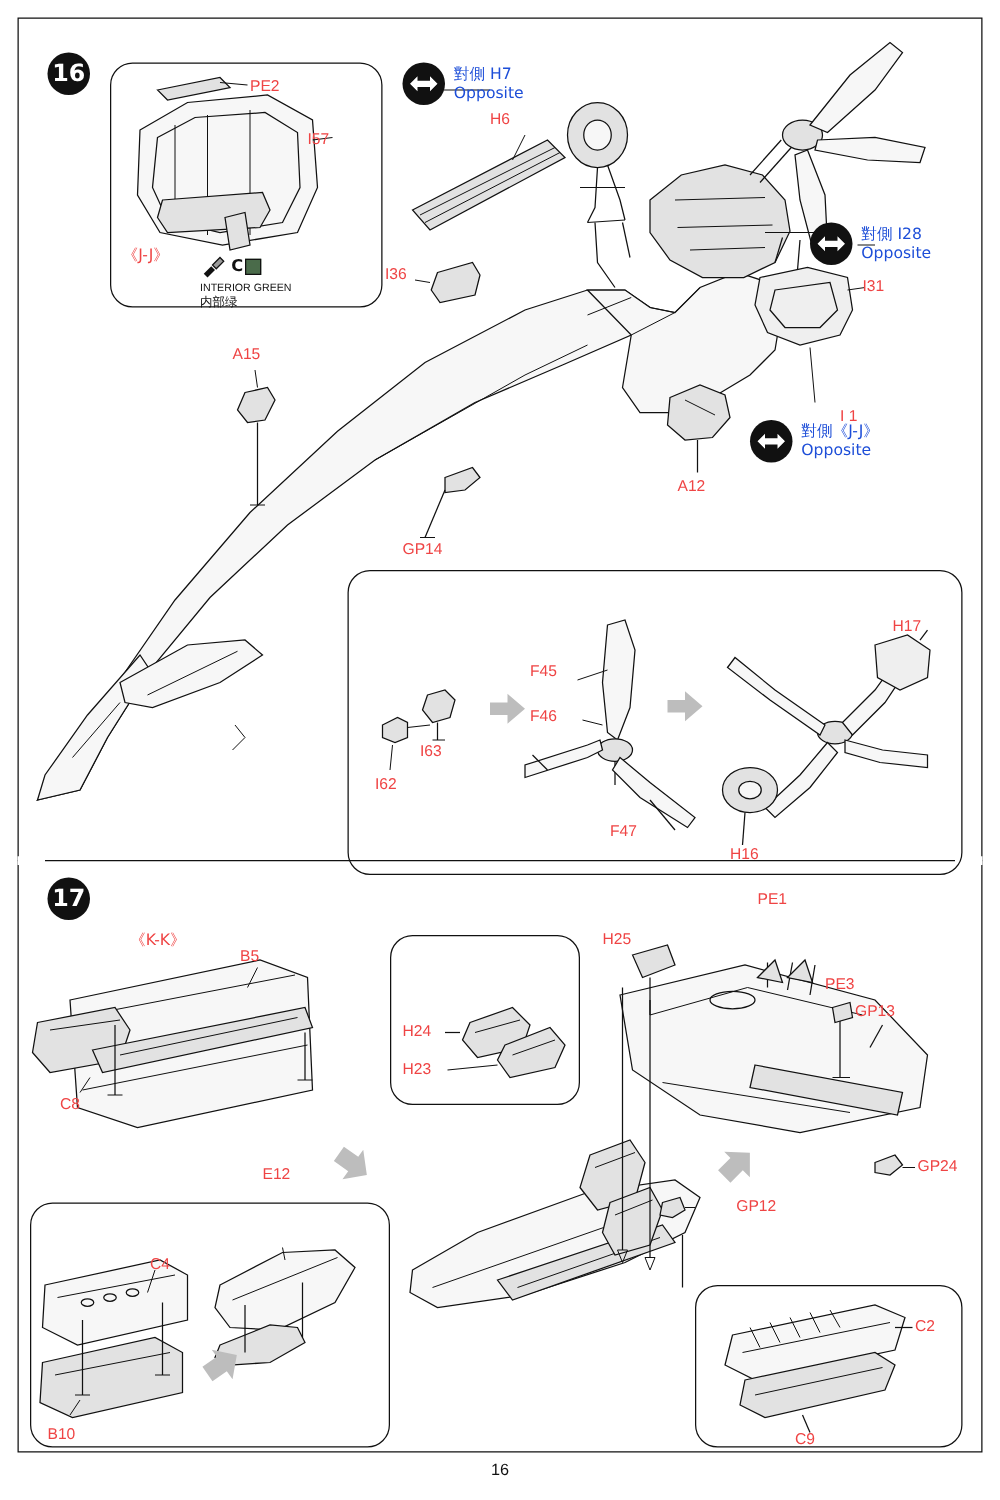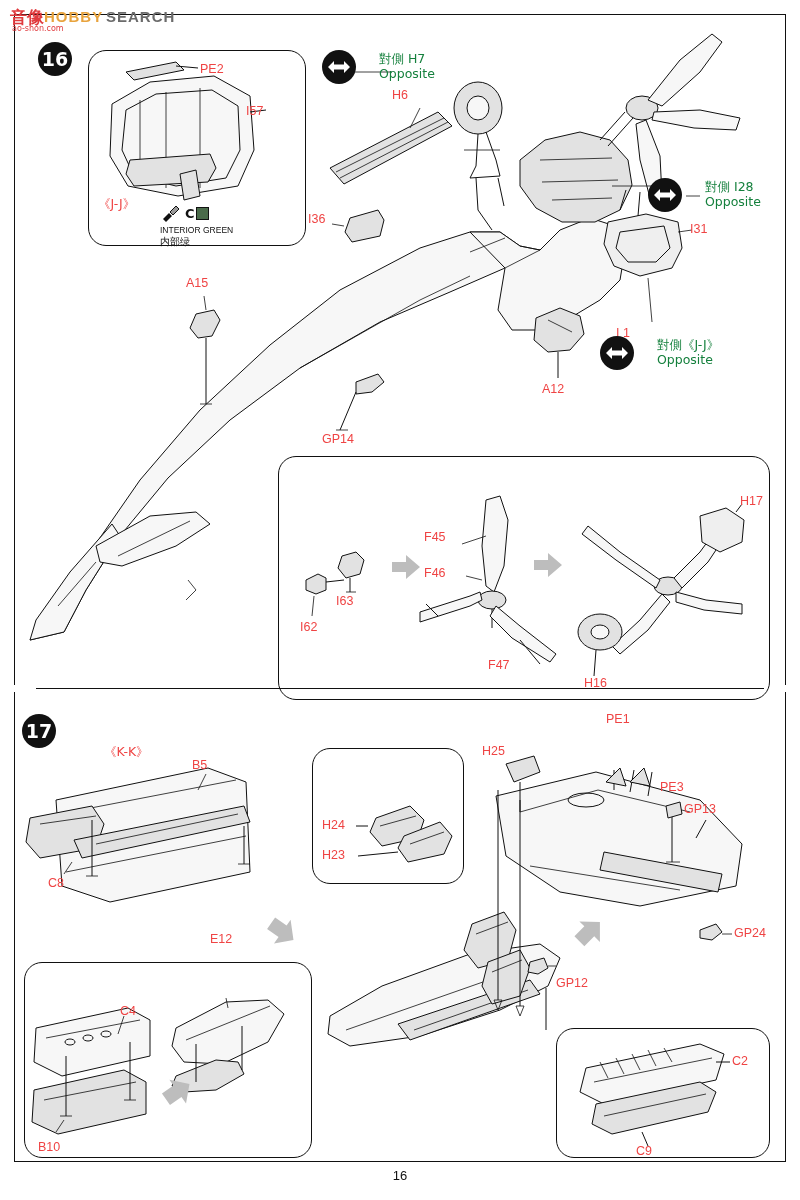--- a/index.html
+++ b/index.html
@@ -135,24 +135,24 @@
     width: 34px; height: 34px;
     border-radius: 50%;
     background: #111;
     display: flex;
     align-items: center;
     justify-content: center;
     flex: none;
   }
   .opp-icon svg { display:block; }
   .opp-text {
-    margin-left: 23px;
+    margin-left: 7px;
     font-size: 12.5px;
     line-height: 15px;
-    color: #15803d;
+    color: #1d4ed8;
     white-space: nowrap;
     font-family: "DejaVu Sans", sans-serif;
     padding-top: 1px;
   }
   
   .paint {
     position: absolute;
   }
   .paint-row {
     display: flex;
@@ -426,26 +426,20 @@
     <path class="ln" d="M716 1062 L730 1062"></path>
     <path class="ln" d="M642 1132 L648 1146"></path>
 
   </svg>
 
   <div class="frame"></div>
   <div class="frame-divider"></div>
   <div class="notch" style="left:14px; top:685px; width:22px;"></div>
   <div class="notch" style="left:764px; top:685px; width:22px;"></div>
 
-  <div class="watermark">
-    <div class="wm-cn">音像</div>
-    <div class="wm-en" style="left:96px;">SEARCH</div>
-    <div class="wm-hob">HOBBY</div>
-    <div class="wm-url">ao-shon.com</div>
-  </div>
 
   <div class="step-badge" style="left:38px; top:42px;">16</div>
 
   <div class="panel" style="left:88px; top:50px; width:218px; height:196px;"></div>
   <svg class="art" viewBox="0 0 800 1200">
     <path class="part3" d="M112 104 L150 82 L214 76 L250 96 L254 150 L238 186 L178 196 L128 186 L110 156 Z"></path>
     <path class="nofill" d="M126 110 L156 94 L212 90 L238 106 L240 150 L226 178 L176 186 L134 176 L122 150 Z"></path>
     <path class="ln-thin" d="M140 100 L140 182"></path>
     <path class="ln-thin" d="M166 92 L166 188"></path>
     <path class="ln-thin" d="M200 88 L200 188"></path>
@@ -496,21 +490,21 @@
         <path d="M1 7 L7 1 L7 4.5 L17 4.5 L17 1 L23 7 L17 13 L17 9.5 L7 9.5 L7 13 Z" fill="#fff"></path>
       </svg>
     </div>
     <div class="opp-text">
       <span>對側 I28</span><br>
       <span>Opposite</span>
     </div>
   </div>
 
   <div class="lbl" style="left:690px; top:222px;">I31</div>
-  <div class="lbl" style="left:616px; top:326px;">I 1</div>
+  <div class="lbl" style="left:672px; top:326px;">I 1</div>
 
   <div class="opp" style="left:600px; top:336px;">
     <div class="opp-icon">
       <svg width="24" height="14" viewBox="0 0 24 14">
         <path d="M1 7 L7 1 L7 4.5 L17 4.5 L17 1 L23 7 L17 13 L17 9.5 L7 9.5 L7 13 Z" fill="#fff"></path>
       </svg>
     </div>
     <div class="opp-text">
       <span>對側《J-J》</span><br>
       <span>Opposite</span>
@@ -521,38 +515,38 @@
   <div class="lbl" style="left:542px; top:382px;">A12</div>
   <div class="lbl" style="left:322px; top:432px;">GP14</div>
 
   <div class="panel" style="left:278px; top:456px; width:492px; height:244px;"></div>
   <div class="lbl" style="left:300px; top:620px;">I62</div>
   <div class="lbl" style="left:336px; top:594px;text-align:right;">I63</div>
   <div class="lbl" style="left:424px; top:530px;">F45</div>
   <div class="lbl" style="left:424px; top:566px;">F46</div>
   <div class="lbl" style="left:488px; top:658px;">F47</div>
   <div class="lbl" style="left:584px; top:676px;">H16</div>
-  <div class="lbl" style="left:714px; top:494px;margin-left:26px;">H17</div>
-
-  <div class="step-badge" style="left:22px; top:702px;margin-top:12px;">17</div>
+  <div class="lbl" style="left:714px; top:494px;">H17</div>
+
+  <div class="step-badge" style="left:38px; top:702px;">17</div>
   <div class="lbl cn" style="left:104px; top:744px;text-align:center;">《K-K》</div>
 
   <div class="lbl" style="left:192px; top:758px;">B5</div>
   <div class="lbl" style="left:48px; top:876px;">C8</div>
 
   <div class="panel" style="left:312px; top:748px; width:152px; height:136px;"></div>
   <div class="lbl" style="left:322px; top:818px;">H24</div>
   <div class="lbl" style="left:322px; top:848px;">H23</div>
 
   <div class="lbl" style="left:482px; top:744px;">H25</div>
   <div class="lbl" style="left:606px; top:712px;">PE1</div>
   <div class="lbl" style="left:660px; top:780px;">PE3</div>
   <div class="lbl" style="left:684px; top:802px;">GP13</div>
   <div class="lbl" style="left:734px; top:926px;">GP24</div>
-  <div class="lbl" style="left:556px; top:958px;margin-top:18px;">GP12</div>
+  <div class="lbl" style="left:589px; top:958px;">GP12</div>
 
   <div class="panel" style="left:24px; top:962px; width:288px; height:196px;"></div>
   <div class="lbl" style="left:210px; top:932px;">E12</div>
   <div class="lbl" style="left:120px; top:1004px;">C4</div>
   <div class="lbl" style="left:38px; top:1140px;">B10</div>
 
   <div class="panel" style="left:556px; top:1028px; width:214px; height:130px;"></div>
   <div class="lbl" style="left:732px; top:1054px;">C2</div>
   <div class="lbl" style="left:636px; top:1144px;">C9</div>
 

